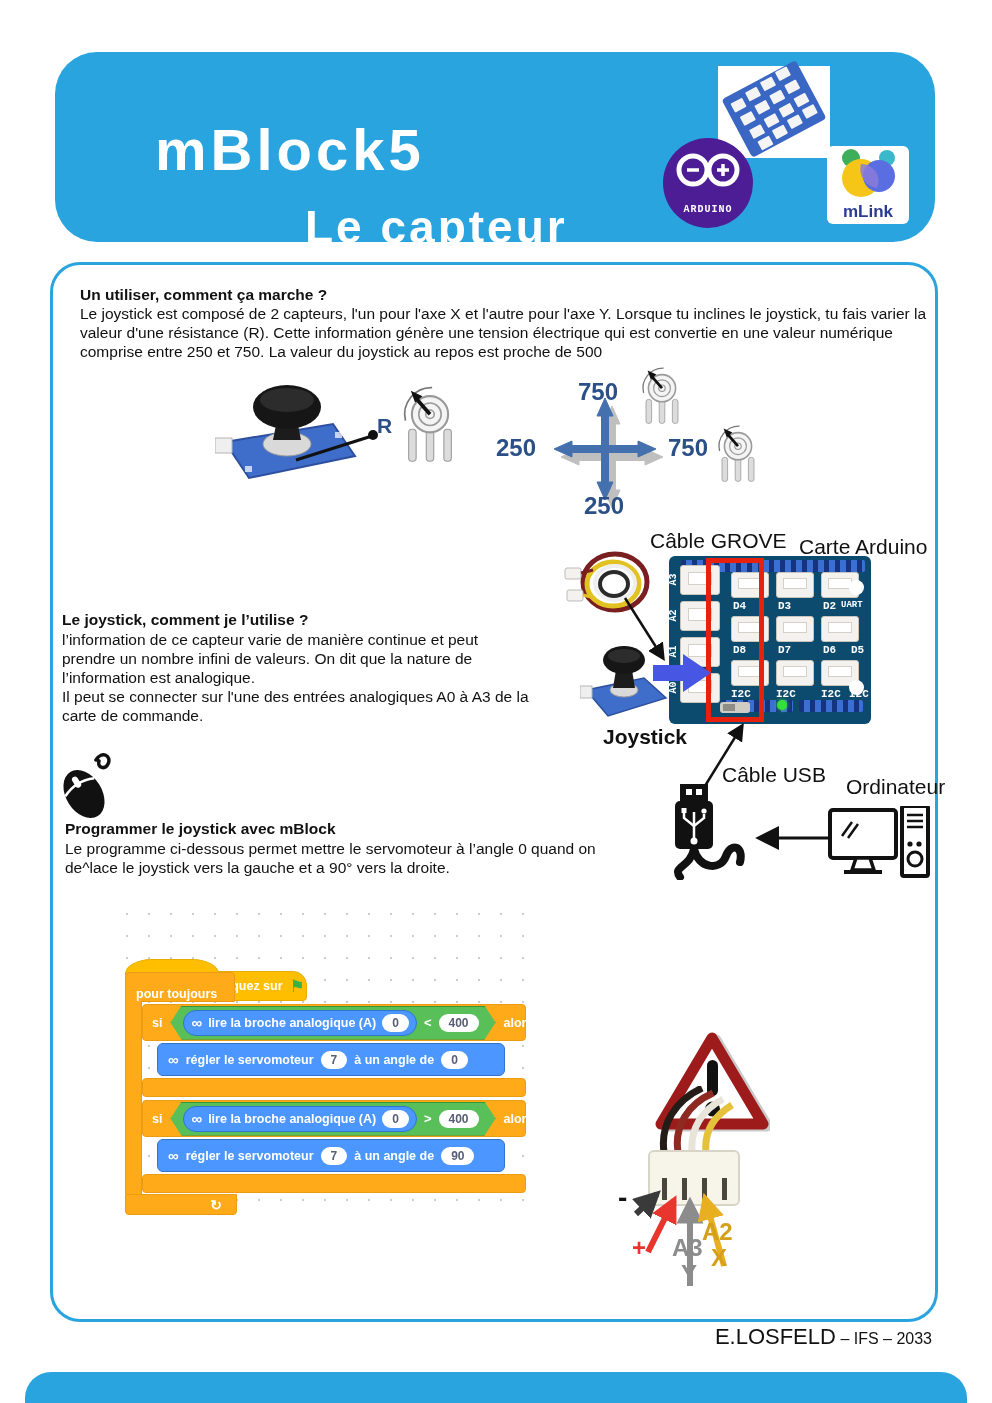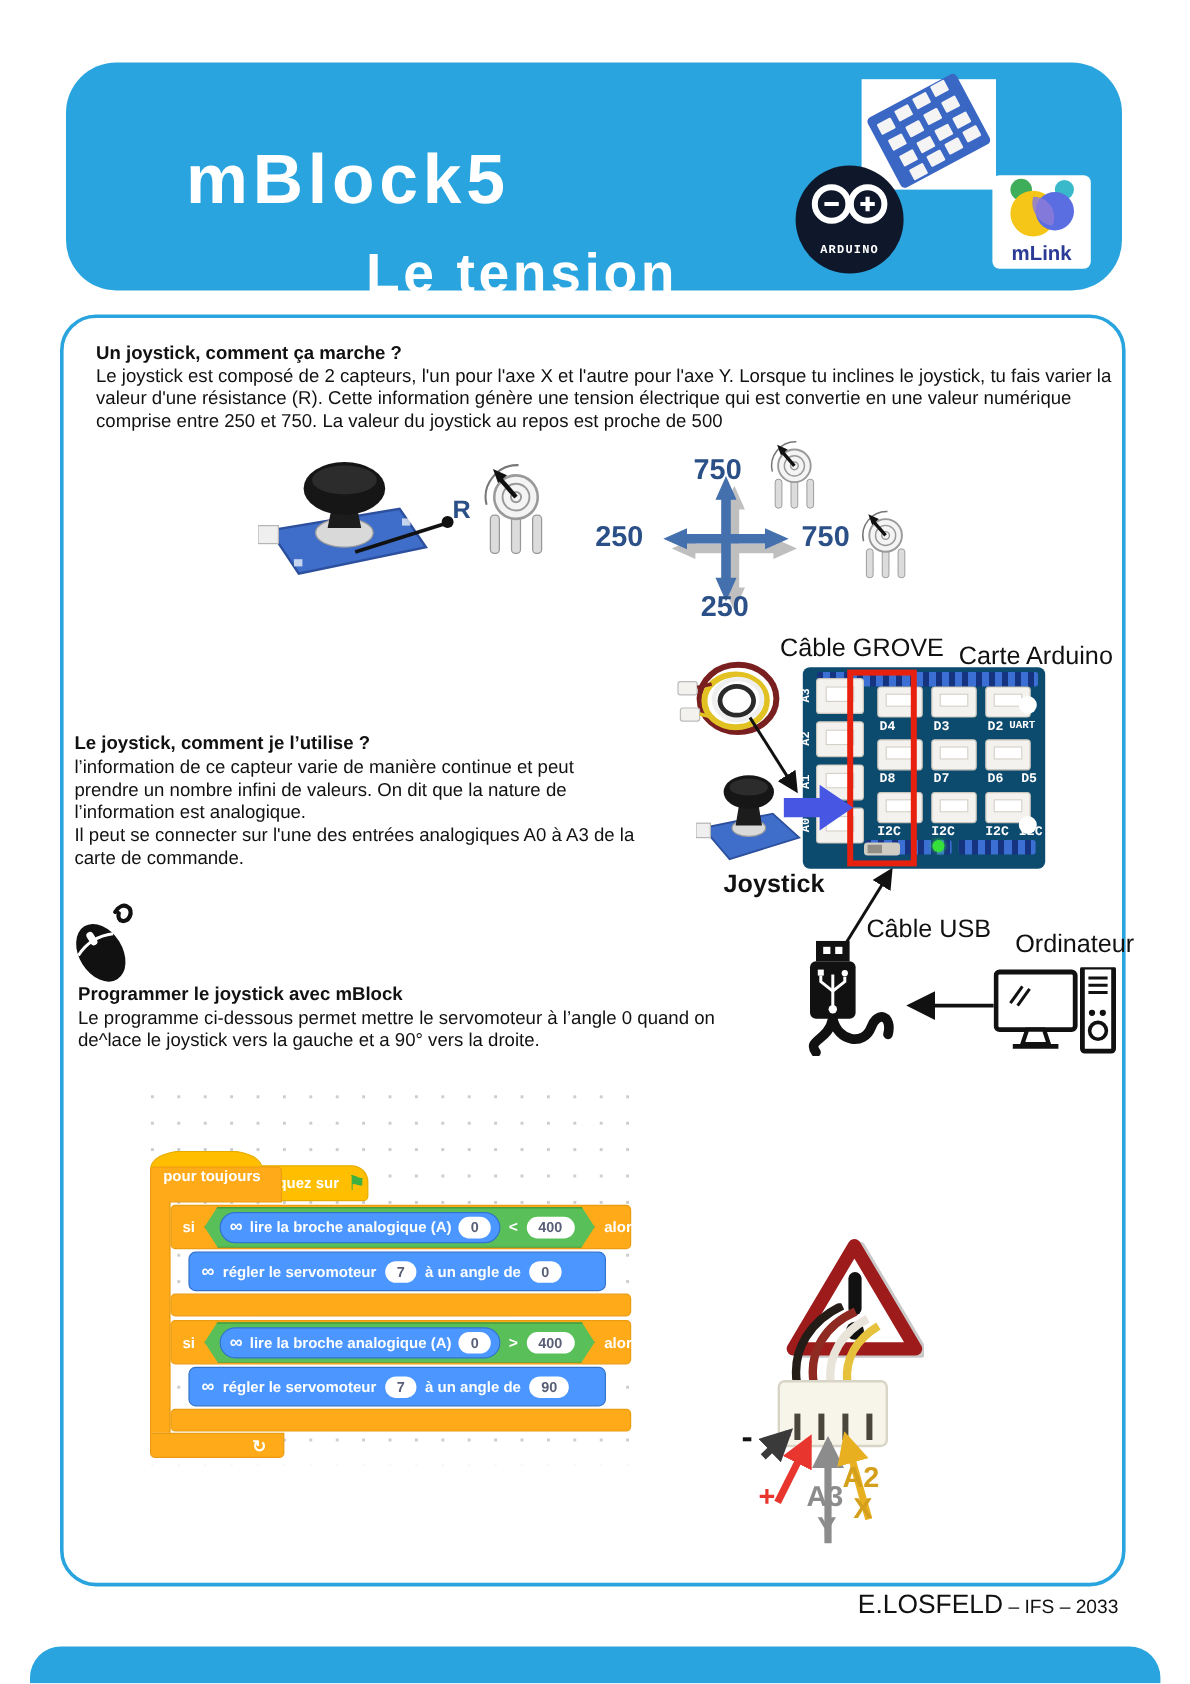--- a/index.html
+++ b/index.html
@@ -9,21 +9,21 @@
   .abs { position:absolute; }
 
   
   .header-band { left:55px; top:52px; width:880px; height:190px; background:#29A4DE; border-radius:42px; }
   .title { left:100px; top:64px; font-size:58px; font-weight:800; color:#fff; letter-spacing:4px; }
   .subtitle { left:250px; top:148px; font-size:46px; font-weight:800; color:#fff; letter-spacing:3px; }
   .shield-photo { left:718px; top:66px; width:112px; height:92px; background:#fff; }
   .mini-shield { position:absolute; left:14px; top:10px; width:84px; height:66px; background:#3A66C4;
                  transform:rotate(-28deg); border-radius:4px; }
   .mini-shield i { position:absolute; width:13px; height:10px; background:#f4f4f4; border-radius:1px; }
-  .arduino-badge { left:663px; top:138px; width:90px; height:90px; background:#0f172a; border-radius:50%; }
+  .arduino-badge { left:663px; top:138px; width:90px; height:90px; background:#4c1d95; border-radius:50%; }
   .arduino-label { position:absolute; left:0; right:0; bottom:13px; text-align:center; color:#fff;
                    font-weight:700; font-size:10px; letter-spacing:1px; font-family:"Liberation Mono",monospace; }
   .mlink-badge { left:827px; top:146px; width:82px; height:78px; background:#fff; border-radius:6px; }
   .mlink-label { position:absolute; left:0; right:0; bottom:2px; text-align:center; color:#2B3A94; font-weight:700; font-size:17px; }
 
   
   .content-box { left:50px; top:262px; width:888px; height:1060px; border:3px solid #29A4DE; border-radius:30px; background:#fff; }
 
   .h1 { font-size:15.5px; font-weight:700; color:#111; }
   .body-txt { font-size:15.5px; line-height:19px; color:#111; white-space:pre-line; }
@@ -57,21 +57,21 @@
   
   .script-area { left:116px; top:903px; width:416px; height:318px;
     background-image:radial-gradient(#cdcdcd 1.2px, transparent 1.3px); background-size:22px 22px; }
   .blk-txt { color:#fff; font-weight:700; font-size:12.5px; white-space:nowrap; }
   .hat { left:125px; top:937px; width:182px; height:30px; background:#FFBF00; border:1px solid #E6AC00;
          border-radius:4px 14px 4px 4px; display:flex; align-items:center; gap:7px; padding:0 10px;margin-top:34px; }
   .hat::before { content:""; position:absolute; left:-1px; top:-13px; width:92px; height:14px; background:#FFBF00;
                  border:1px solid #E6AC00; border-bottom:none; border-radius:50px 50px 0 0 / 28px 28px 0 0; }
   .flag { color:#3CB043; font-size:17px; line-height:1; }
   .c-orange { background:#FFAB19; border:1px solid #EC9C13; }
-  .forever-top { left:125px; top:972px; width:110px; height:30px; border-radius:4px 4px 0 0; display:flex; align-items:flex-start; padding:0 10px; }
+  .forever-top { left:125px; top:972px; width:110px; height:30px; border-radius:4px 4px 0 0; display:flex; align-items:flex-end; padding:0 10px; }
   .spine { left:125px; top:1001px; width:17px; height:193px; border-top:none; border-bottom:none; }
   .si-row { left:142px; top:1004px; width:384px; height:37px; border-radius:4px; display:flex; align-items:center; gap:8px; padding:0 10px 0 9px; }
   .si-row2 { top:1100px; }
   .hex { background:#59C059; border:1px solid #389438; display:flex; align-items:center; gap:7px; padding:3px 16px 3px 12px;
          clip-path:polygon(11px 0,calc(100% - 11px) 0,100% 50%,calc(100% - 11px) 100%,11px 100%,0 50%); }
   .pill { background:#4C97FF; border:1px solid #3373CC; border-radius:999px; display:flex; align-items:center; gap:6px; padding:3px 7px; }
   .inf { color:#fff; font-weight:700; font-size:15px; line-height:1; }
   .oval { background:#fff; border-radius:999px; padding:2px 10px; color:#575E75; font-weight:600; font-size:12px; }
   .op { color:#fff; font-weight:700; font-size:13px; }
   .servo { left:157px; top:1043px; width:348px; height:33px; background:#4C97FF; border:1px solid #3373CC; border-radius:6px;
@@ -99,21 +99,21 @@
   .footer .suffix { font-size:16px; }
   .bottom-bar { left:25px; top:1372px; width:942px; height:31px; background:#29A4DE; border-radius:26px 26px 0 0; }
 </style>
 </head>
 <body>
 
 <div id="page">
 
   <div class="abs header-band">
     <div class="abs title">mBlock5</div>
-    <div class="abs subtitle">Le tension</div>
+    <div class="abs subtitle">Le capteur</div>
 
     <div class="abs shield-photo" style="left:663px; top:14px;">
       <div class="mini-shield">
         <i style="left:6px;top:8px"></i>
           <i style="left:24px;top:5px"></i>
           <i style="left:42px;top:3px"></i>
           <i style="left:60px;top:1px"></i>
         <i style="left:8px;top:24px"></i>
           <i style="left:26px;top:21px"></i>
           <i style="left:44px;top:19px"></i>
@@ -147,21 +147,21 @@
         <circle cx="34" cy="32" r="19" fill="#F5C518"></circle>
         <circle cx="52" cy="30" r="16" fill="#5B6EE1"></circle>
         <path d="M34,18 a17,17 0 0 1 16,24 a19,19 0 0 1 -16,-24z" fill="#8A7BD8" opacity="0.85"></path>
       </svg>
       <div class="mlink-label">mLink</div>
     </div>
   </div>
 
   <div class="abs content-box"></div>
 
-  <div class="abs h1 s1-heading">Un joystick, comment ça marche ?</div>
+  <div class="abs h1 s1-heading">Un utiliser, comment ça marche ?</div>
   <div class="abs body-txt s1-body">Le joystick est composé de 2 capteurs, l'un pour l'axe X et l'autre pour l'axe Y. Lorsque tu inclines le joystick, tu fais varier la valeur d'une résistance (R). Cette information génère une tension électrique qui est convertie en une valeur numérique comprise entre 250 et 750. La valeur du joystick au repos est proche de 500</div>
 
   <svg class="abs" style="left:215px; top:380px;" width="150" height="118" viewBox="0 0 150 118">
     <polygon points="10,62 118,44 140,76 34,98" fill="#3E6EC9" stroke="#2C4F9E" stroke-width="2"></polygon>
     <rect x="0" y="58" width="17" height="15" fill="#efefef" stroke="#b5b5b5"></rect>
     <rect x="30" y="86" width="7" height="6" fill="#fff" opacity="0.7"></rect>
     <rect x="120" y="52" width="7" height="6" fill="#fff" opacity="0.7"></rect>
     <ellipse cx="72" cy="64" rx="24" ry="12" fill="#d9d9d9" stroke="#9a9a9a"></ellipse>
     <polygon points="62,40 82,40 86,60 58,60" fill="#1c1c1c"></polygon>
     <ellipse cx="72" cy="27" rx="34" ry="22" fill="#161616"></ellipse>

